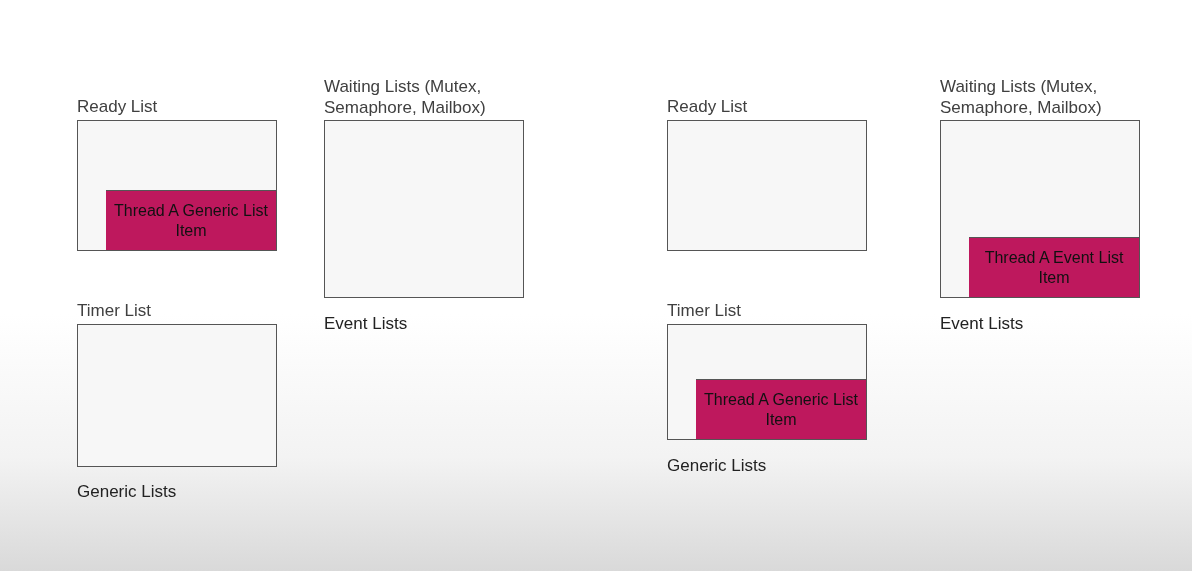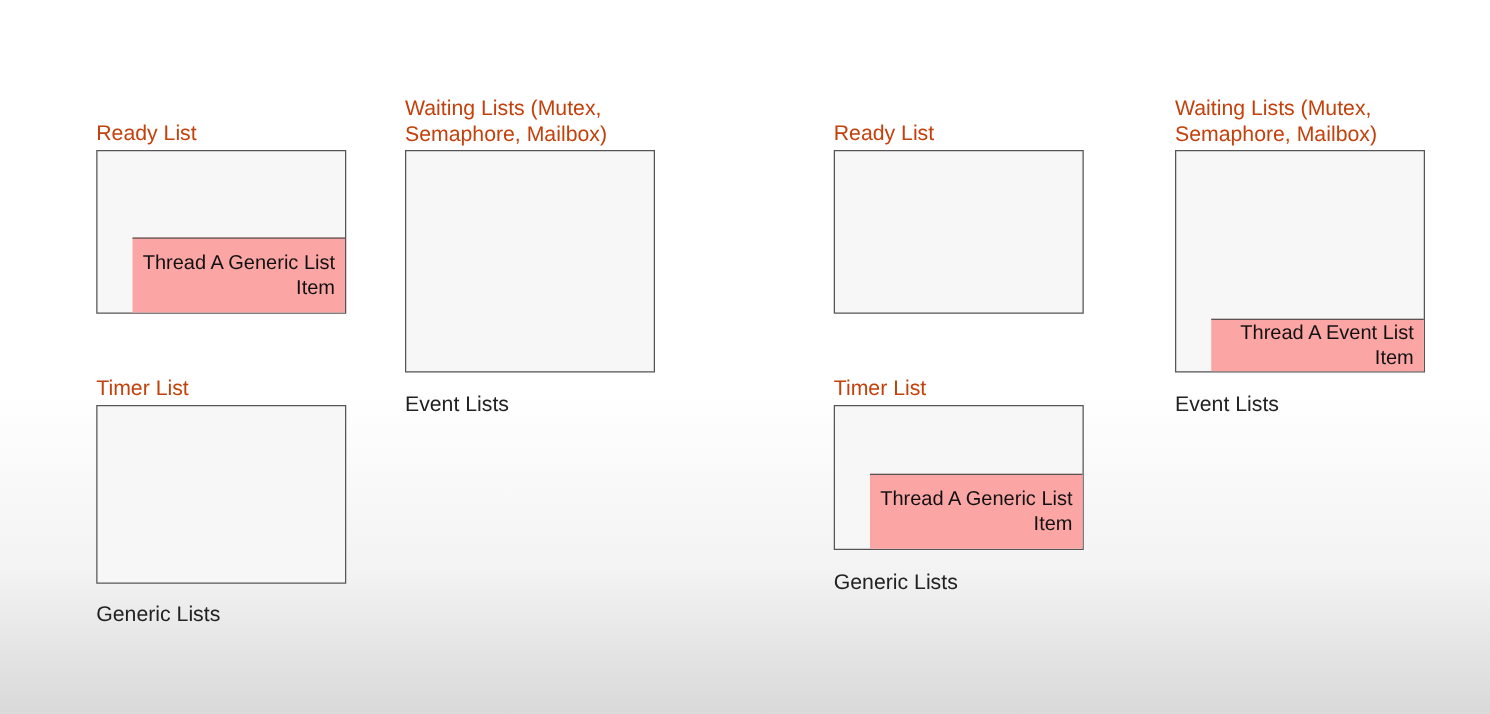--- a/index.html
+++ b/index.html
@@ -11,44 +11,44 @@
     color: #222;
   }
   .canvas {
     position: relative;
     width: 1192px;
     height: 571px;
   }
   .label {
     position: absolute;
     font-size: 17px;
-    color: #c2410c;
+    color: #404040;
     white-space: pre-line;
     line-height: 1.25;
   }
   .caption {
     position: absolute;
     font-size: 17px;
     color: #222;
     text-align: left;
   }
   .box {
     position: absolute;
     border: 1px solid #555;
     background: #f7f7f7;
   }
   .item {
     position: absolute;
     left: 0; right: 0;
     border-top: 1px solid #555;
-    background: #fca5a5;
+    background: #be185d;
     display: flex;
     align-items: center;
     justify-content: center;
-    text-align: right;
+    text-align: center;
     font-size: 16px;
     color: #111;
     padding: 6px 8px;
     line-height: 1.2;
     margin-left: 28px;
   }
 </style>
 </head>
 <body>
 
@@ -78,19 +78,19 @@
   <div class="box" style="left:667px; top:324px; width:200px; height:116px;">
     <div class="item" style="bottom:0; height:60px;">Thread A Generic
 List Item</div>
   </div>
 
   <div class="caption" style="left:667px; top:456px; width:200px;">Generic Lists</div>
 
   <div class="label" style="left:940px; top:76px;">Waiting Lists (Mutex,
 Semaphore, Mailbox)</div>
   <div class="box" style="left:940px; top:120px; width:200px; height:178px;">
-    <div class="item" style="bottom:0; height:42px;">Thread A Event List
+    <div class="item" style="bottom:0; height:60px;">Thread A Event List
 Item</div>
   </div>
 
   <div class="caption" style="left:940px; top:314px; width:200px;">Event Lists</div>
 
 </div>
 
 </body></html>

